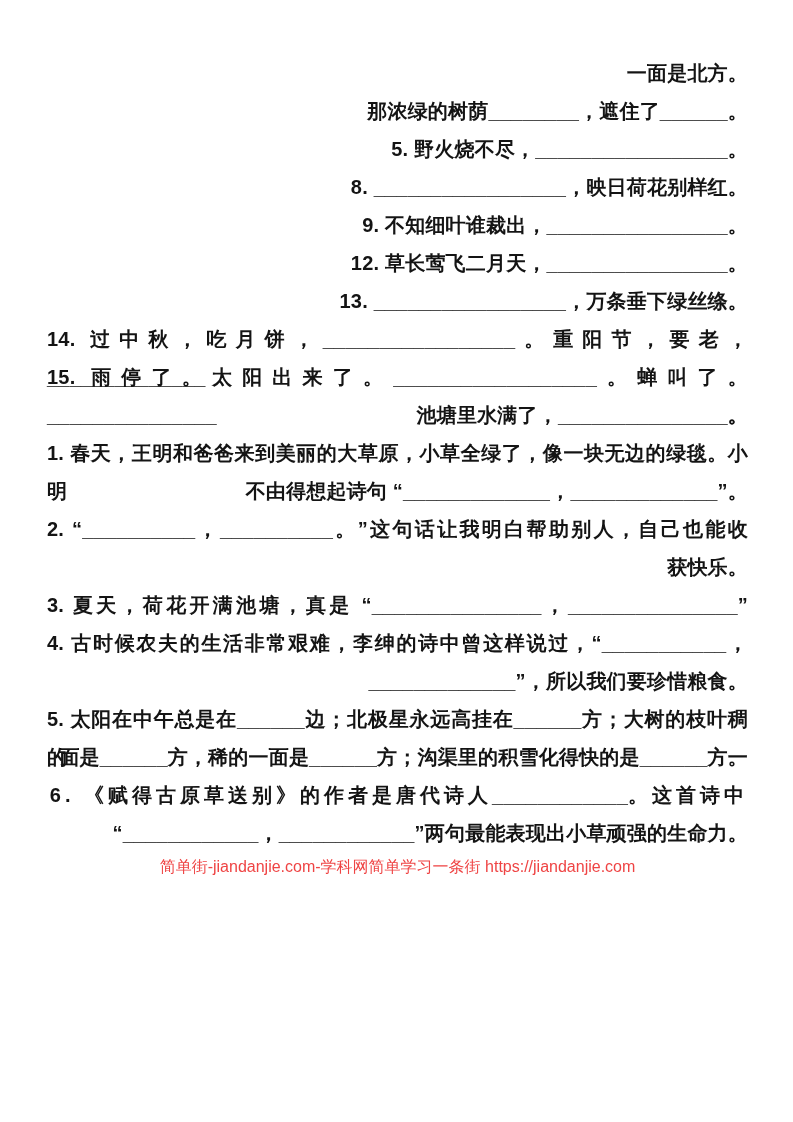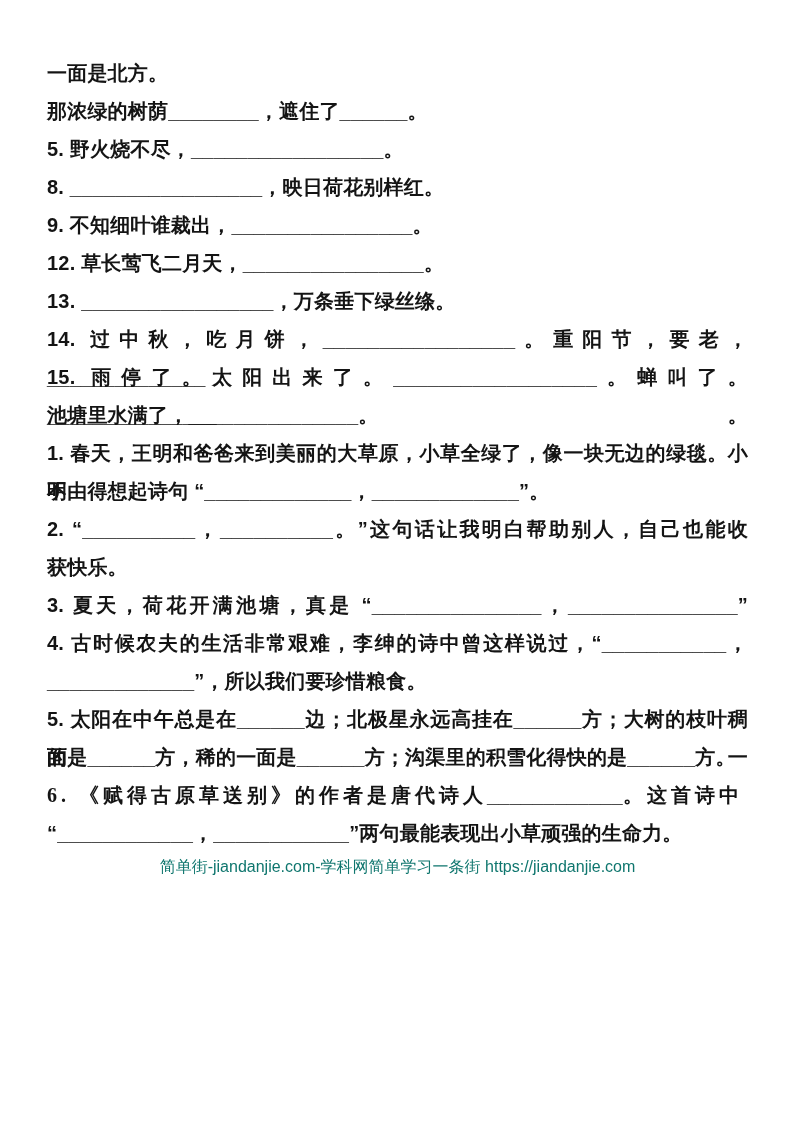--- a/index.html
+++ b/index.html
@@ -19,40 +19,40 @@
     color: #141414;
     font-family: "Liberation Sans", "DejaVu Sans", sans-serif;
     font-weight: 600;
   }
   .line {
     font-size: 20px;
     line-height: 38px;
     height: 38px;
     white-space: pre;
     letter-spacing: 0.2px;
+    text-align: right;
   }
   
   .fill {
     white-space: normal;
     text-align: justify;
     text-align-last: justify;
   }
   
   .spread {
     letter-spacing: 4px;
-    font-family: Liberation Serif, serif;
   }
   .nowrap { white-space: nowrap; }
   .footer {
     margin-top: 4px;
     text-align: center;
     font-size: 16px;
     line-height: 22px;
     font-weight: 400;
-    color: #0f766e;
+    color: #ef4444;
     font-family: "Liberation Sans", "DejaVu Sans", sans-serif;
   }
 </style>
 </head>
 <body>
 
 <div class="sheet">
 
   <div class="line">一面是北方。</div>
 

